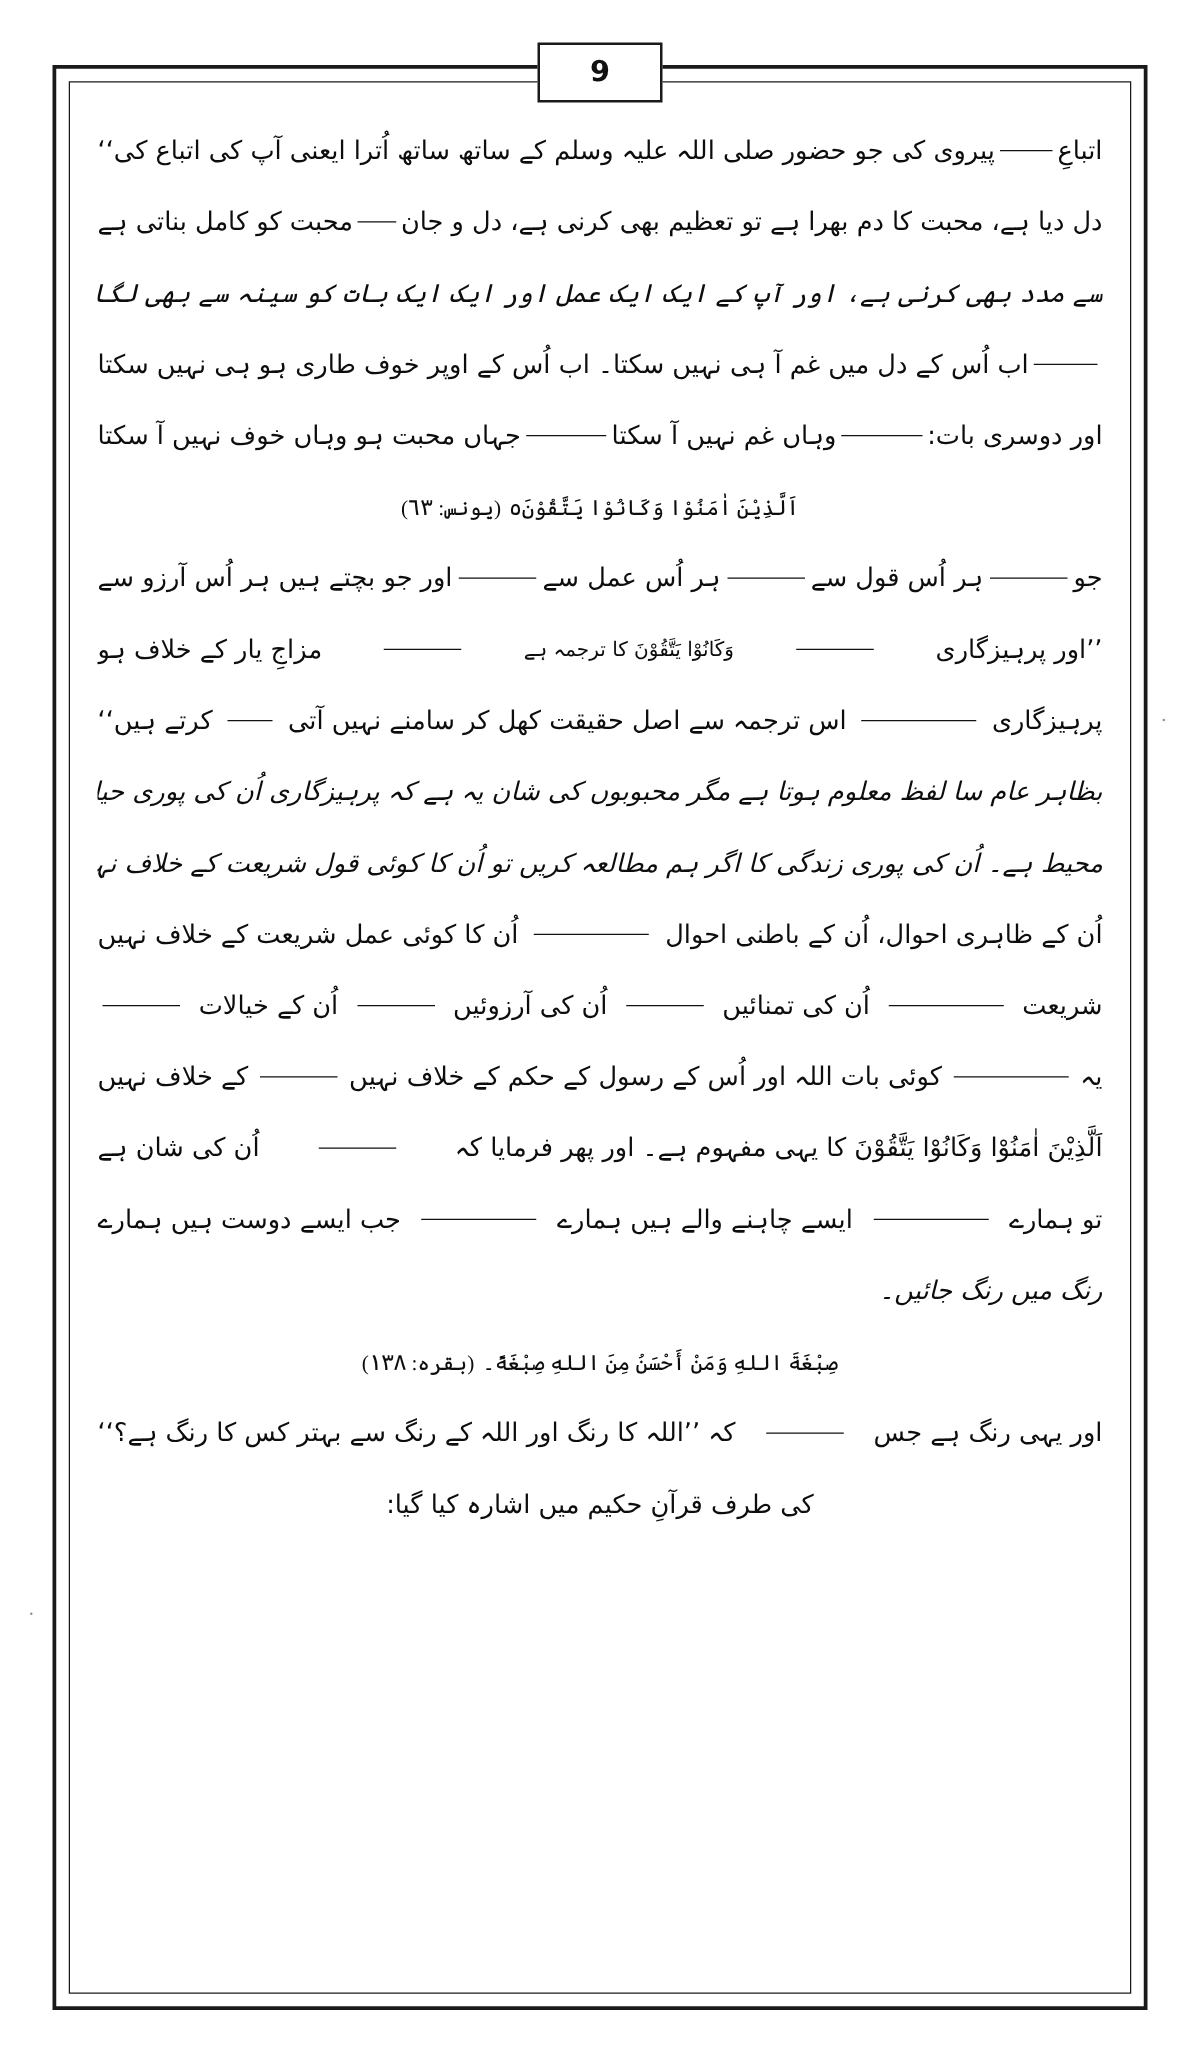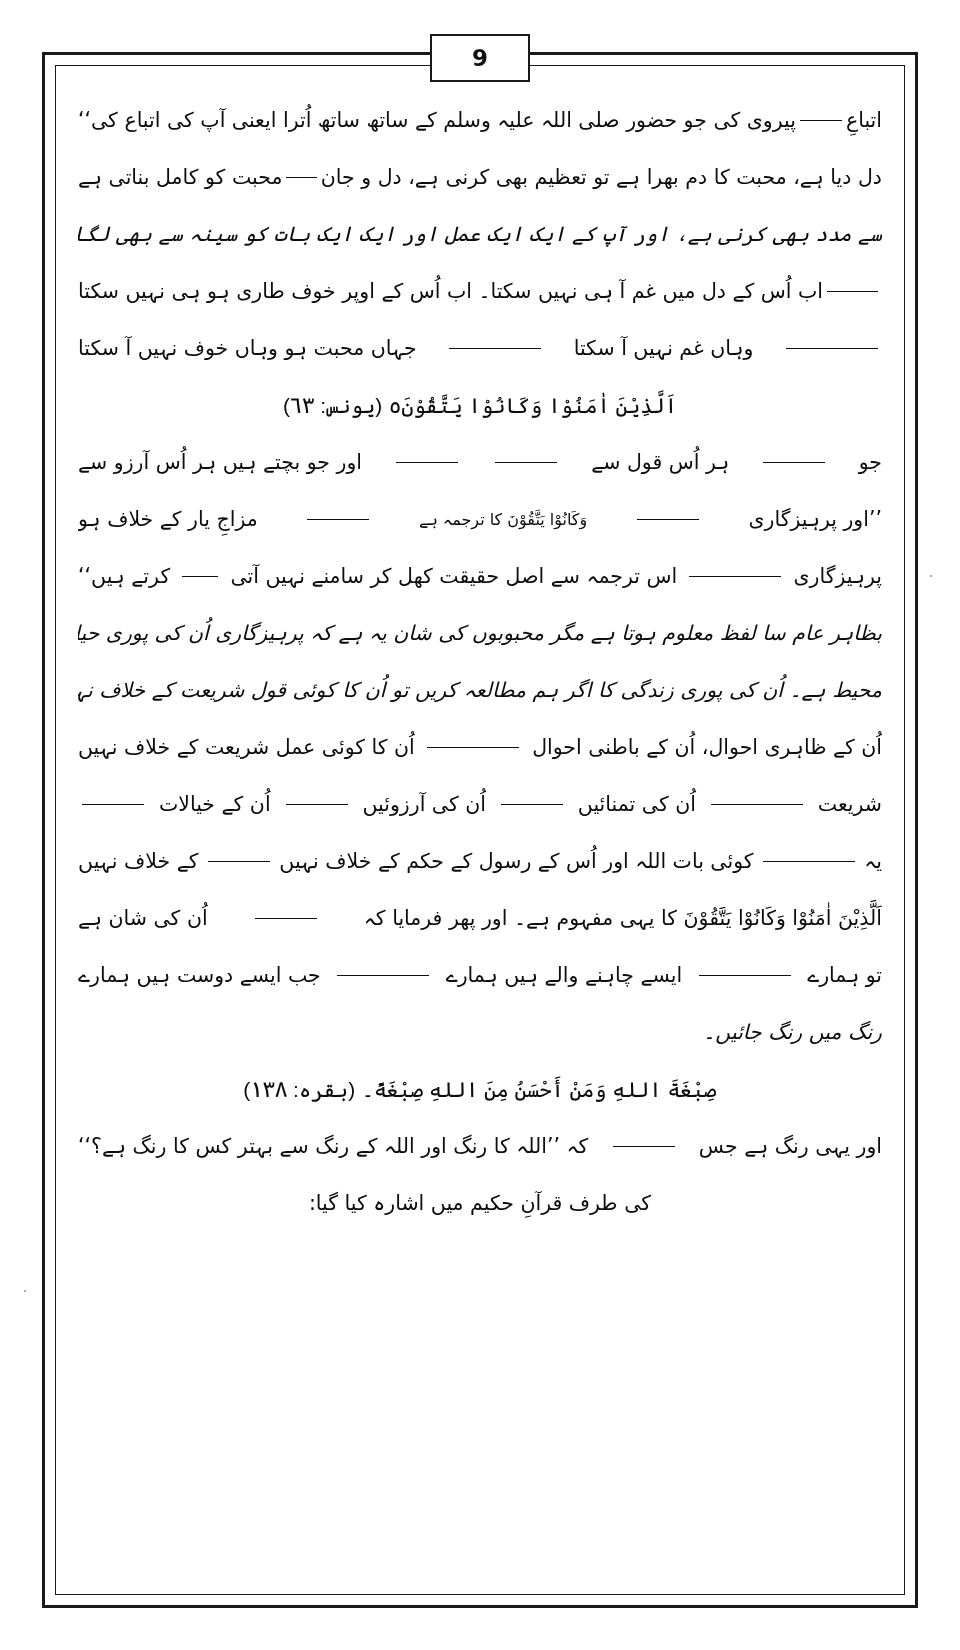--- a/index.html
+++ b/index.html
@@ -110,22 +110,22 @@
     height: 0;
     vertical-align: 6px;
     margin: 0 4px;
   }
   .d-sm { width: 36px; }
   .d-md { width: 62px; }
   .d-lg { width: 92px; }
   .d-xl { width: 130px; }
 
   .quran {
-    font-family: Liberation Sans, sans-serif;
-    font-size: 21px;
+    font-family: Liberation Serif, serif;
+    font-size: 17px;
     line-height: 57px;
     text-align: center;
     white-space: nowrap;
     letter-spacing: 0.6px;
   }
 
   .inline-ar { font-size: 16px; }
 
   .speck {
     position: absolute;
@@ -162,36 +162,38 @@
 
         <div class="line right">سے مدد بھی کرنی ہے، اور آپ کے ایک ایک عمل اور ایک ایک بات کو سینہ سے بھی لگانا ہے</div>
 
 
         <div class="line justify">
           <span class="dash d-xl"></span>
           <span class="seg">اب اُس کے دل میں غم آ ہی نہیں سکتا۔ اب اُس کے اوپر خوف طاری ہو ہی نہیں سکتا</span>
         </div>
 
         <div class="line justify">
+          <span class="seg">اور دوسری بات:</span>
           <span class="dash d-lg"></span>
           <span class="seg">وہاں غم نہیں آ سکتا</span>
           <span class="dash d-lg"></span>
           <span class="seg">جہاں محبت ہو وہاں خوف نہیں آ سکتا</span>
         </div>
 
         <div class="line center">
           <span class="quran">اَلَّذِيْنَ اٰمَنُوْا وَكَانُوْا يَتَّقُوْنَ٥</span>
           <span class="quran ref">(یونس: ۶۳)</span>
         </div>
 
         <div class="line justify">
           <span class="seg">جو</span>
           <span class="dash d-md"></span>
           <span class="seg">ہر اُس قول سے</span>
           <span class="dash d-md"></span>
+          <span class="seg">ہر اُس عمل سے</span>
           <span class="dash d-md"></span>
           <span class="seg">اور جو بچتے ہیں ہر اُس آرزو سے</span>
         </div>
 
         <div class="line justify">
           <span class="seg">’’اور پرہیزگاری</span>
           <span class="dash d-md"></span>
           <span class="seg inline-ar">وَكَانُوْا يَتَّقُوْنَ کا ترجمہ ہے</span>
           <span class="dash d-md"></span>
           <span class="seg">مزاجِ یار کے خلاف ہو</span>

